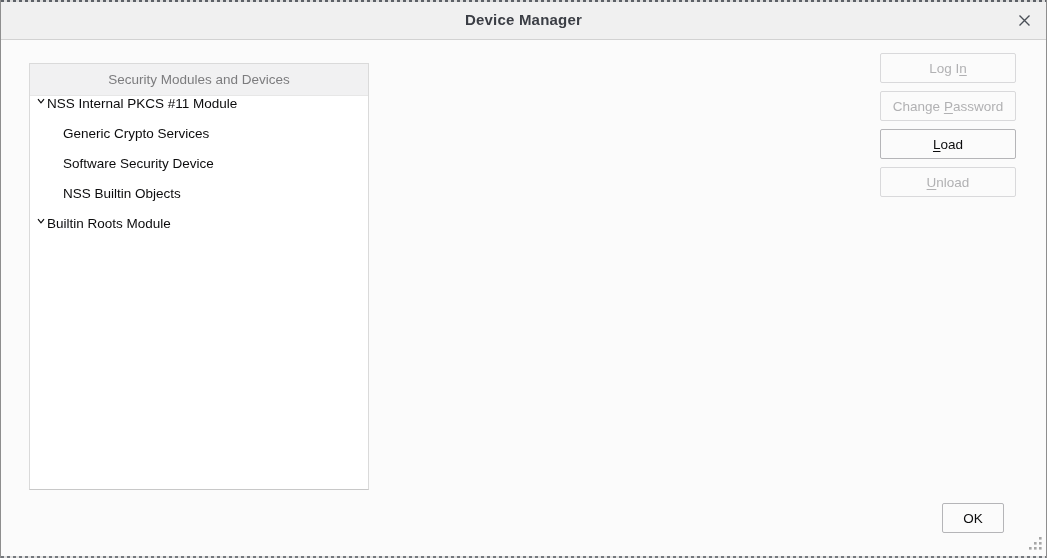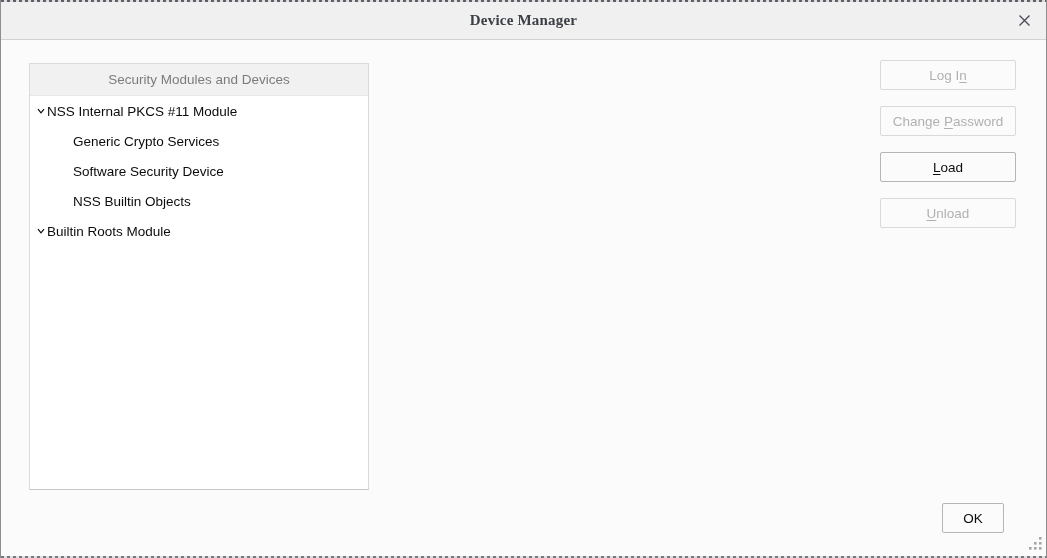--- a/index.html
+++ b/index.html
@@ -22,21 +22,21 @@
   .window::before { top:0; }
   .window::after  { bottom:0; opacity:.85; }
 
   
   .titlebar {
     position:absolute; top:0; left:0; right:0; height:40px;
     background:#f0f0f0; border-bottom:1px solid #d2d2d2;
   }
   .title {
     display:block; line-height:40px; text-align:center;
-    font-size:15px; font-weight:600; color:#3b3e45; letter-spacing:.2px;font-family:Liberation Serif, serif;
+    font-size:15px; font-weight:600; color:#3b3e45; letter-spacing:.2px;
   }
   .close-btn {
     position:absolute; top:0; right:0; width:44px; height:40px;
     display:flex; align-items:center; justify-content:center; cursor:pointer;
   }
   .close-btn svg { display:block; }
 
   
   .panel {
     position:absolute; top:63px; height:427px; background:#ffffff;
@@ -46,37 +46,37 @@
   .details-panel { left:369px; width:505px; }
 
   .panel-header {
     height:32px; line-height:31px; background:#f1f1f2;
     border-bottom:1px solid #e7e7e7;
     padding:0 10px; font-size:13.5px; color:#7c7c7e;
     white-space:nowrap; overflow:hidden;text-align:center;
   }
 
   .tree-row {
-    height:30px; display:flex; align-items:center;
+    height:30px; display:flex; align-items:flex-start;
     font-size:13.5px; color:#0c0c0d; white-space:nowrap; cursor:default;
   }
   .tree-row .chev { width:11px; margin-left:6px; display:flex; align-items:center; }
   .tree-row.lvl0 .lbl { margin-left:0; }
-  .tree-row.lvl1 .lbl { margin-left:43px; }
+  .tree-row.lvl1 .lbl { margin-left:33px; }
 
   .cols { display:flex; height:32px; }
   .col  { line-height:31px; font-size:13.5px; padding:0 10px; white-space:nowrap; overflow:hidden; }
   .col-details { width:229px; background:#f0f0f0; color:#b2b2b4; border-right:1px solid #dedede; }
   .col-value   { flex:1; background:#d4d4d5; color:#0c0c0d; }
   .details-body { position:absolute; top:32px; left:0; right:0; bottom:0; background:#fff; }
 
   
   .side-buttons {
-    position:absolute; left:879px; top:60px; width:136px;
-    display:flex; flex-direction:column; gap:16px;
+    position:absolute; left:879px; top:53px; width:136px;
+    display:flex; flex-direction:column; gap:8px;
   }
   .btn {
     height:30px; width:100%;
     background:#fbfbfb;
     border:1px solid #b5b5b8; border-radius:2px;
     font-family:inherit; font-size:13.5px; color:#0c0c0d;
     cursor:pointer;
   }
   .btn.disabled { border-color:#d9d9db; color:#b1b1b3; cursor:default; }
   .ak { text-decoration:underline; text-underline-offset:2px; }

